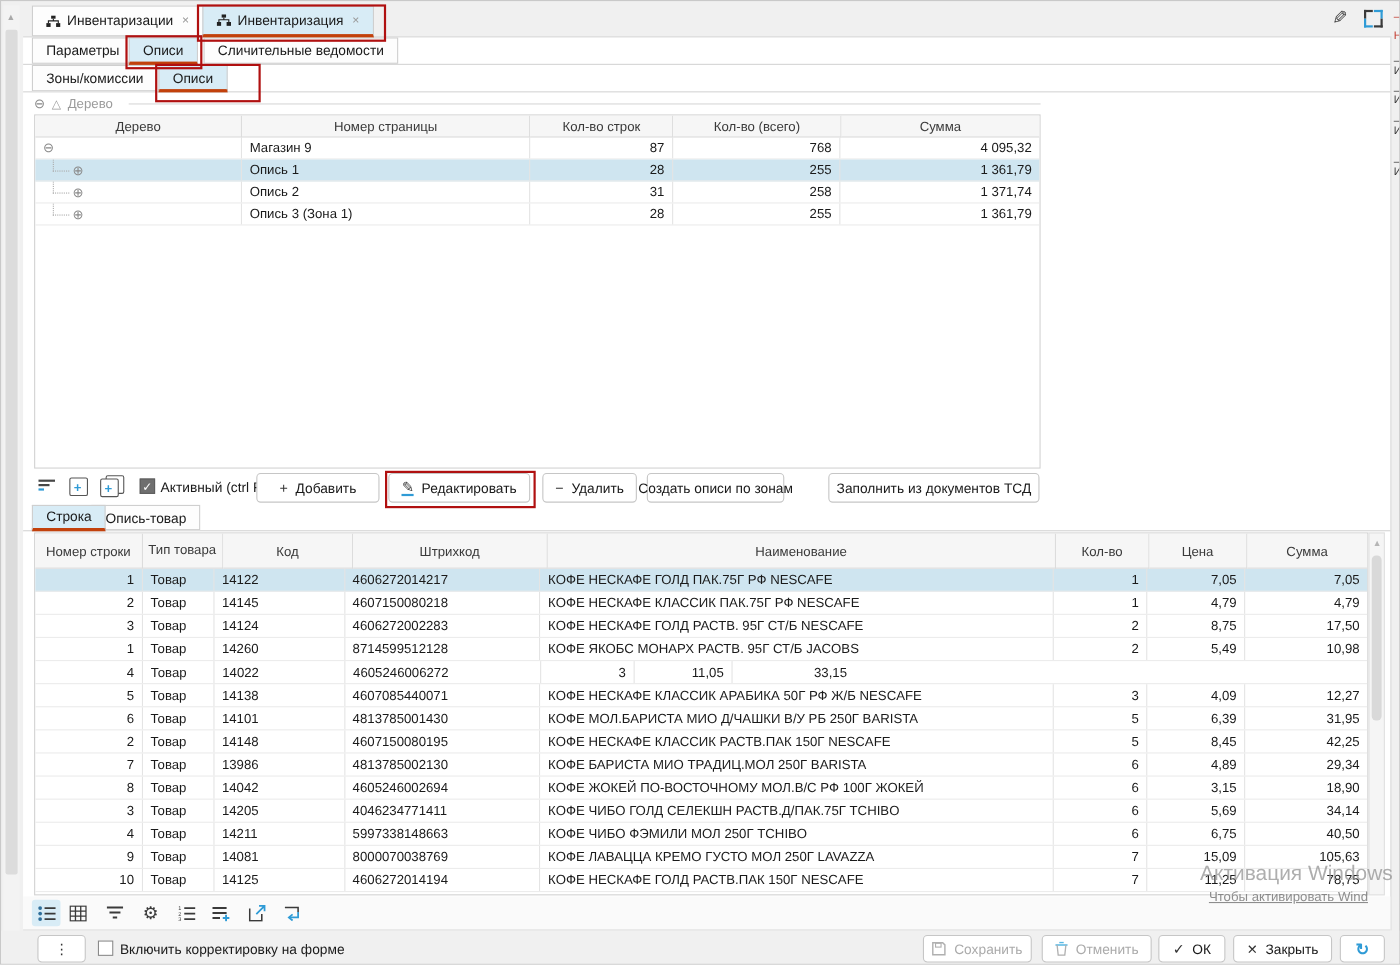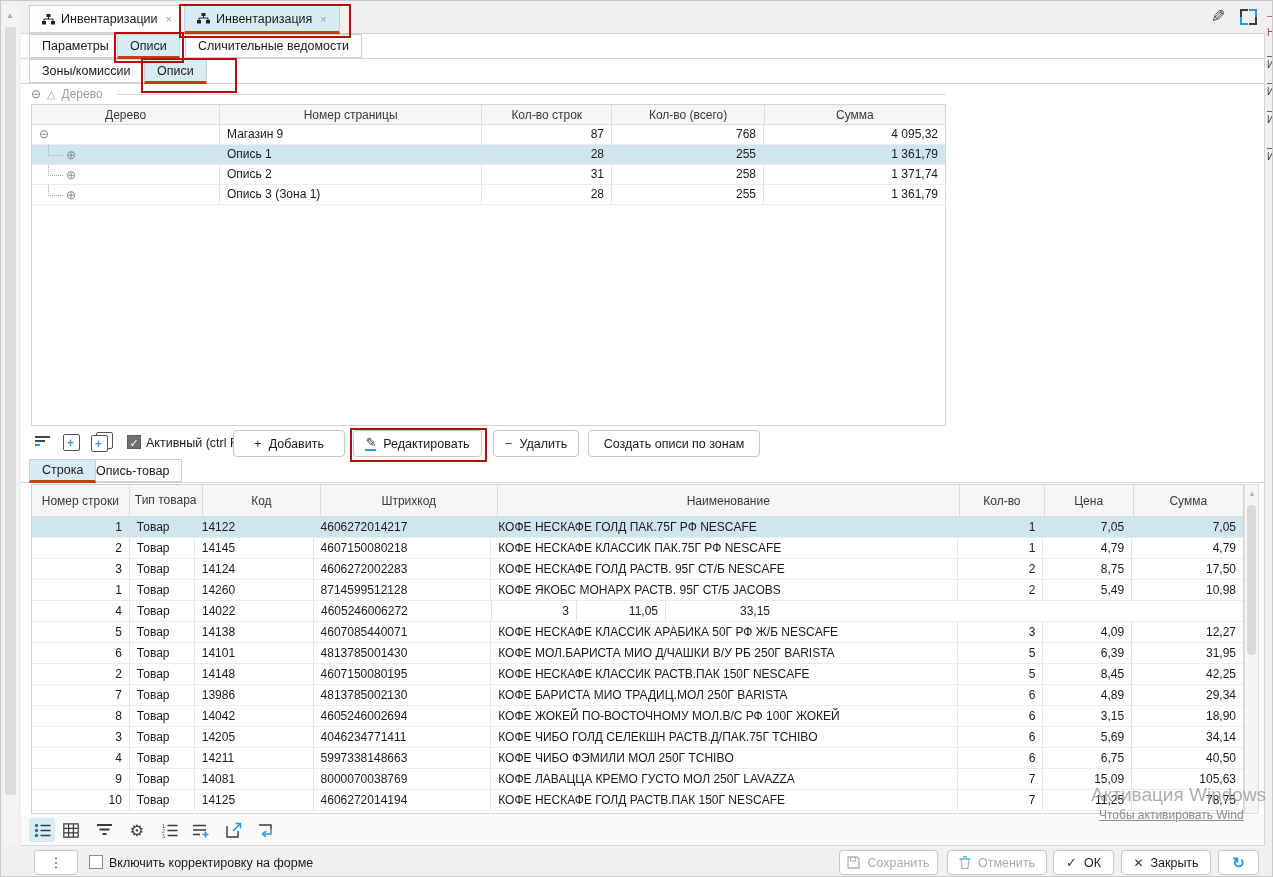--- a/index.html
+++ b/index.html
@@ -218,22 +218,25 @@
     <span>Добавить</span>
   </div>
   <div class="btn" style="left:352px;top:429px;width:129px;">
     <span class="bi" style="border-bottom:2px solid #2f9bd6;line-height:12px;">✎</span>
     <span>Редактировать</span>
   </div>
   <div class="btn" style="left:492px;top:429px;width:86px;">
     <span class="bi">−</span>
     <span>Удалить</span>
   </div>
-  <div class="btn" style="left:587px;top:429px;width:172px;">
+  <div class="btn" style="left:587px;top:429px;width:125px;">
     <span>Создать описи по зонам</span>
+  </div>
+  <div class="btn" style="left:752px;top:429px;width:192px;">
+    <span>Заполнить из документов ТСД</span>
   </div>
 
   
   <div class="hline" style="left:20px;top:481px;width:1243px;"></div>
   <div class="tab active" style="left:28px;top:458px;height:24px;">
     <span>Строка</span>
   </div>
   <div class="tab" style="left:82px;top:458px;height:23px;">
     <span>Опись-товар</span>
   </div>

